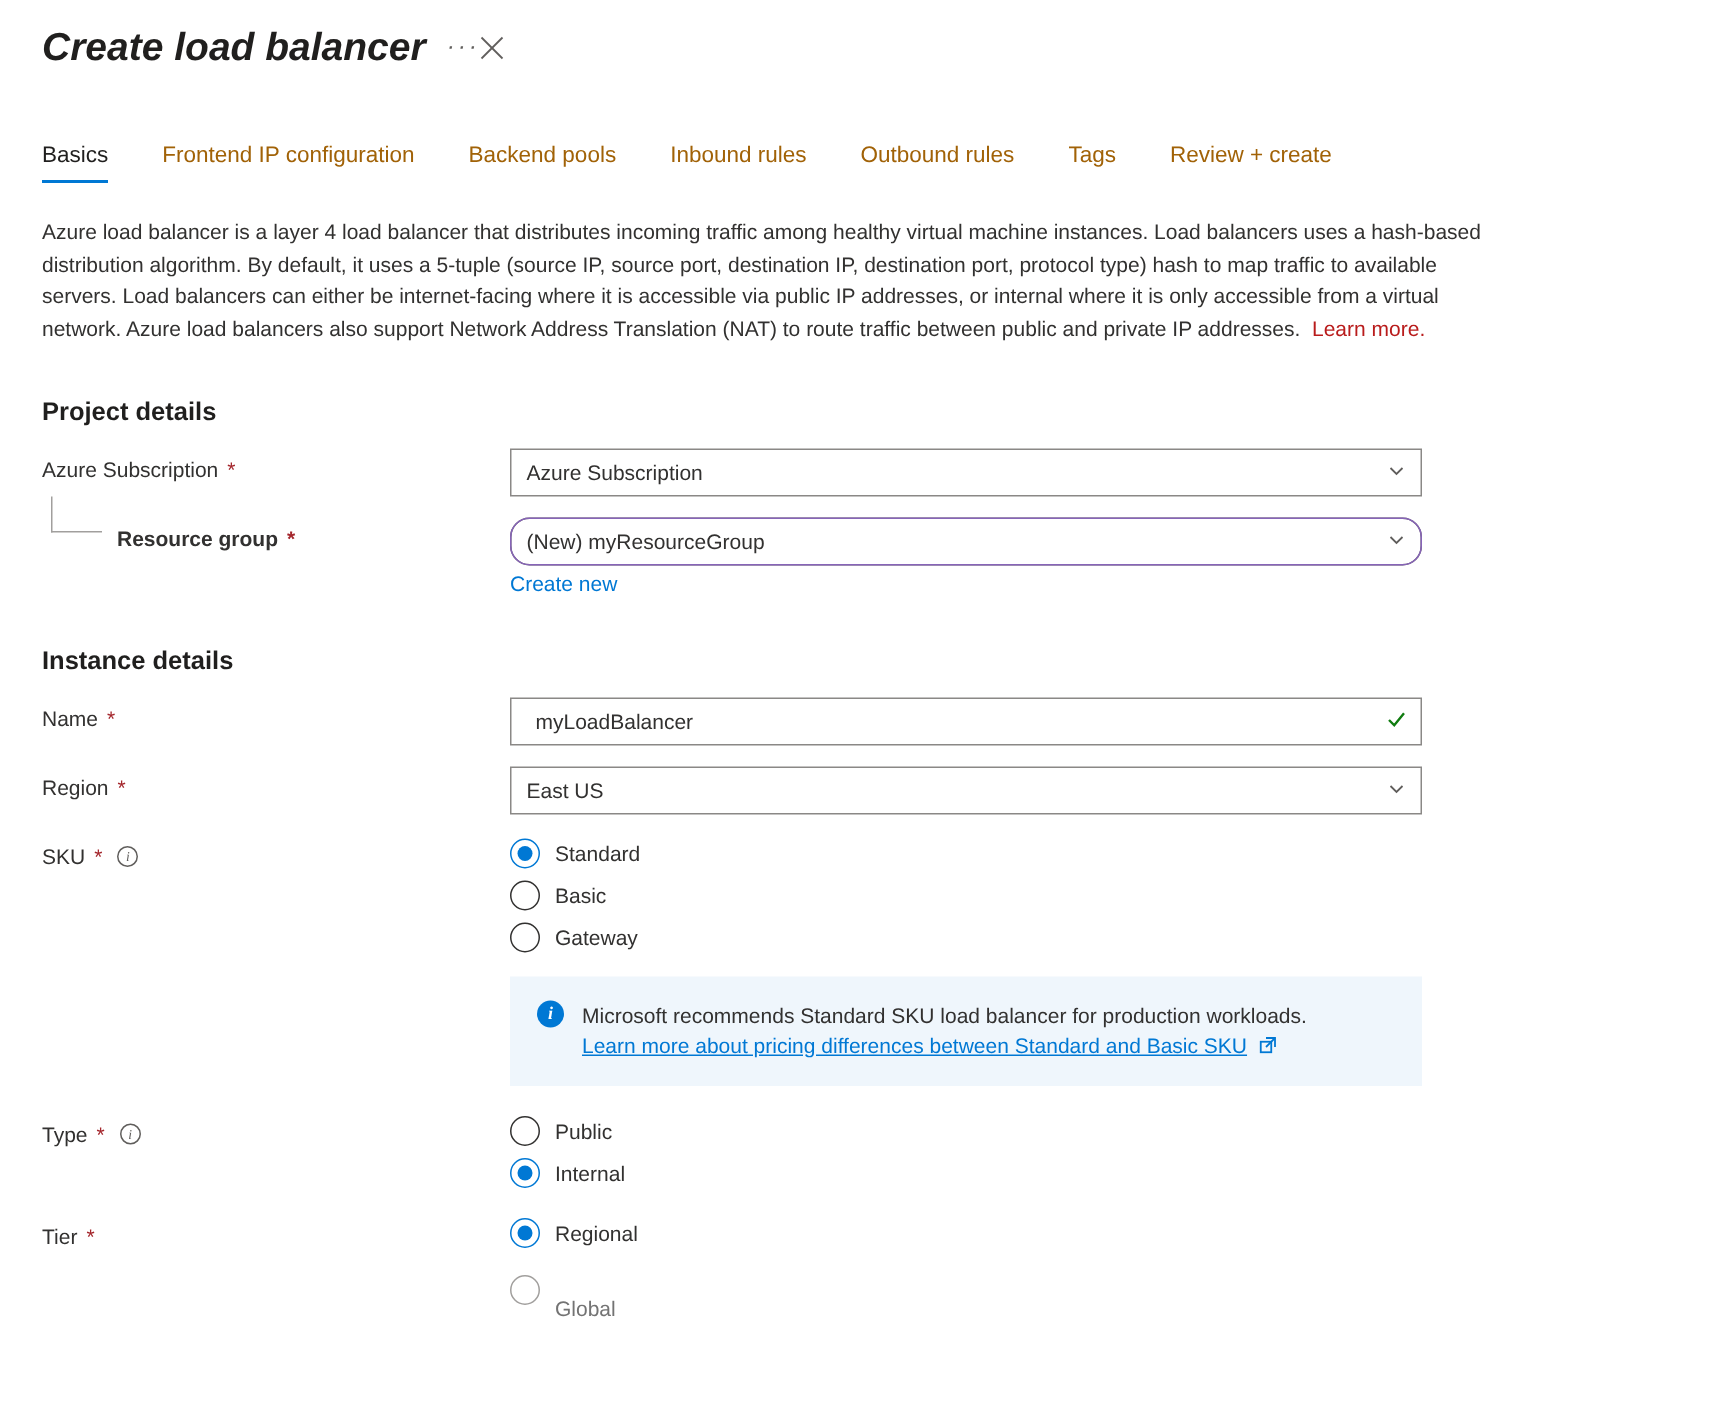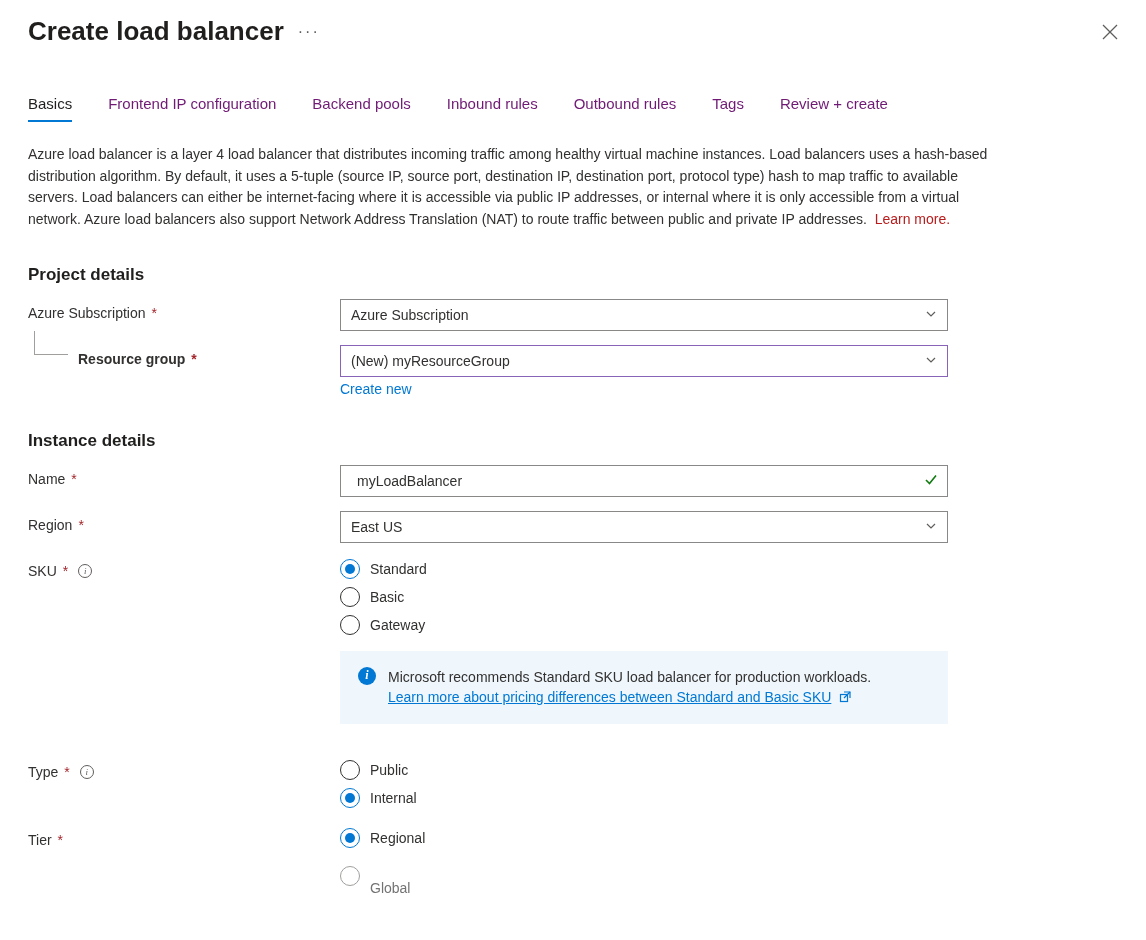--- a/index.html
+++ b/index.html
@@ -7,22 +7,22 @@
     font-family: "Segoe UI", -apple-system, BlinkMacSystemFont, sans-serif;
     font-size: 14px;
     color: #323130;
     background: #fff;
     width: 1146px;
     padding: 0;
   }
   .header {
     display: flex;
     align-items: center;
-    justify-content: space-between;
     padding: 16px 28px 8px 28px;
+    font-style: italic;
   }
   .title-row { display: flex; align-items: center; gap: 14px; }
   .page-title {
     font-size: 26px;
     font-weight: 600;
     color: #201f1e;
   }
   .more-dots {
     color: #605e5c;
     font-size: 16px;
@@ -36,21 +36,21 @@
   }
   .close-icon svg { width: 100%; height: 100%; }
   .tabs {
     display: flex;
     gap: 36px;
     padding: 40px 28px 0 28px;
     border-bottom: none;
   }
   .tab {
     font-size: 15px;
-    color: #701a75;
+    color: #a16207;
     padding-bottom: 8px;
     cursor: pointer;
     border-bottom: 2px solid transparent;
   }
   .tab.active {
     color: #201f1e;
     font-weight: 400;
     border-bottom: 2px solid #0078d4;
   }
   .content {
@@ -127,21 +127,21 @@
     height: 32px;
     border: 1px solid #8a8886;
     padding: 0 10px;
     font-size: 14px;
     background: #fff;
     display: flex;
     align-items: center;
     justify-content: space-between;
     cursor: pointer;
   }
-  .select-box.highlighted { border-color: #605e5c; outline: 1px solid #8764b8; outline-offset: -1px; }
+  .select-box.highlighted { border-color: #605e5c; outline: 1px solid #8764b8; outline-offset: -1px; border-radius: 13px; }
   .chevron { color: #605e5c; }
   .chevron svg { width: 12px; height: 12px; }
   .text-input-wrap { position: relative; width: 100%; }
   .text-input {
     cursor: text;
     padding-left: 16px;
   }
   .valid-check {
     position: absolute;
     right: 10px;
@@ -363,21 +363,21 @@
               <rect x="1.5" y="3.5" width="7" height="7"></rect>
                 <polyline points="5,1 11,1 11,7"></polyline>
                 <line x1="11" y1="1" x2="5" y2="7"></line>
             </svg>
           </span>
         </div>
       </div>
     </div>
   </div>
 
-  <div class="form-row" style="margin-top:34px;">
+  <div class="form-row" style="margin-top:18px;">
     <div class="form-label-col">
       <span>Type</span>
         <span class="required">*</span>
       <span class="info-icon">i</span>
     </div>
     <div class="form-control-col">
       <div class="radio-group">
         <div class="radio-option">
           <span class="radio-circle"></span>
           <span class="radio-label">Public</span>

